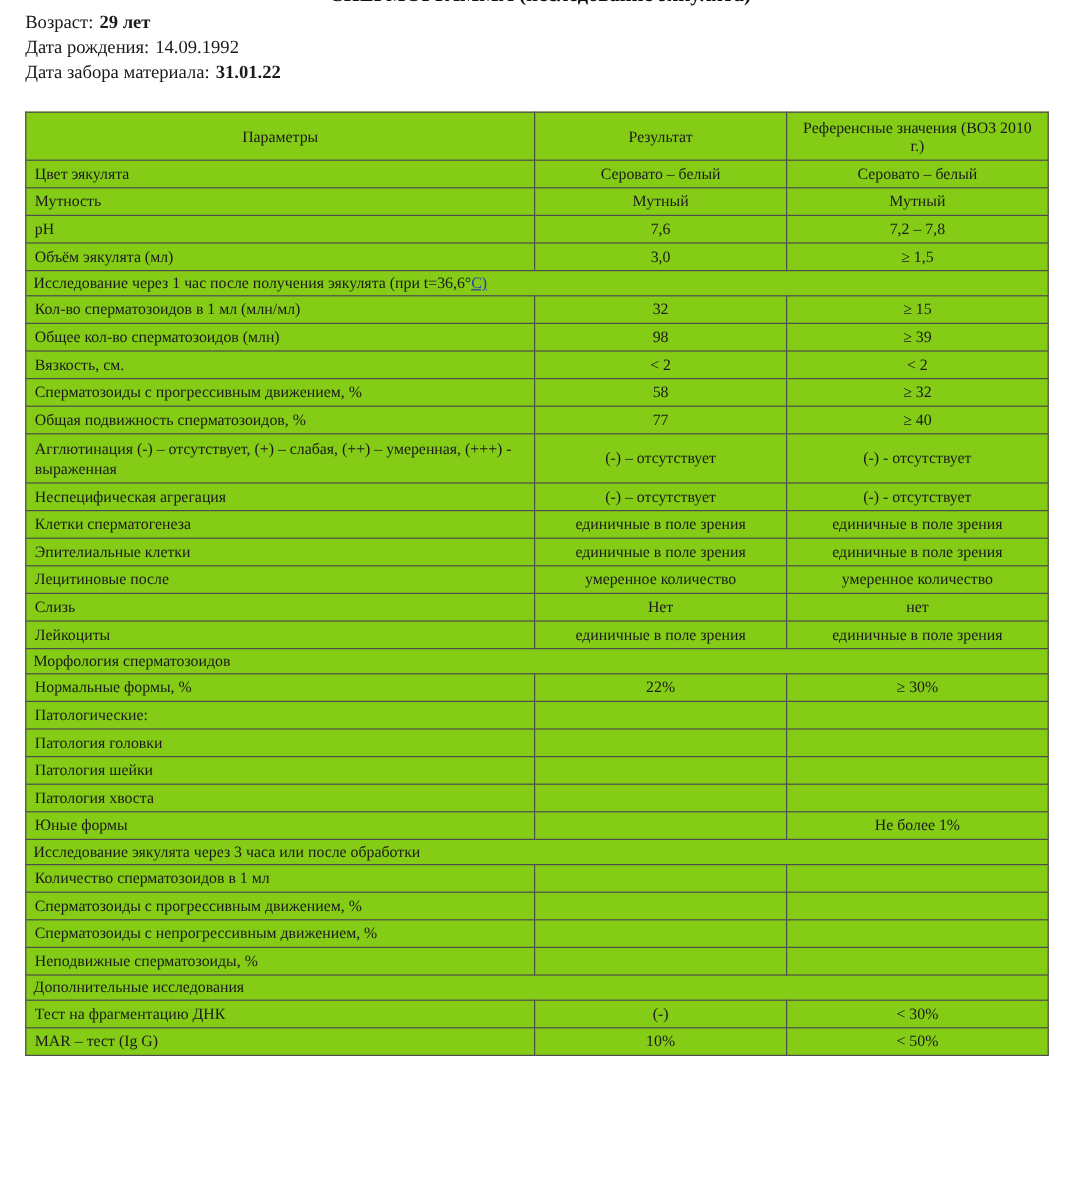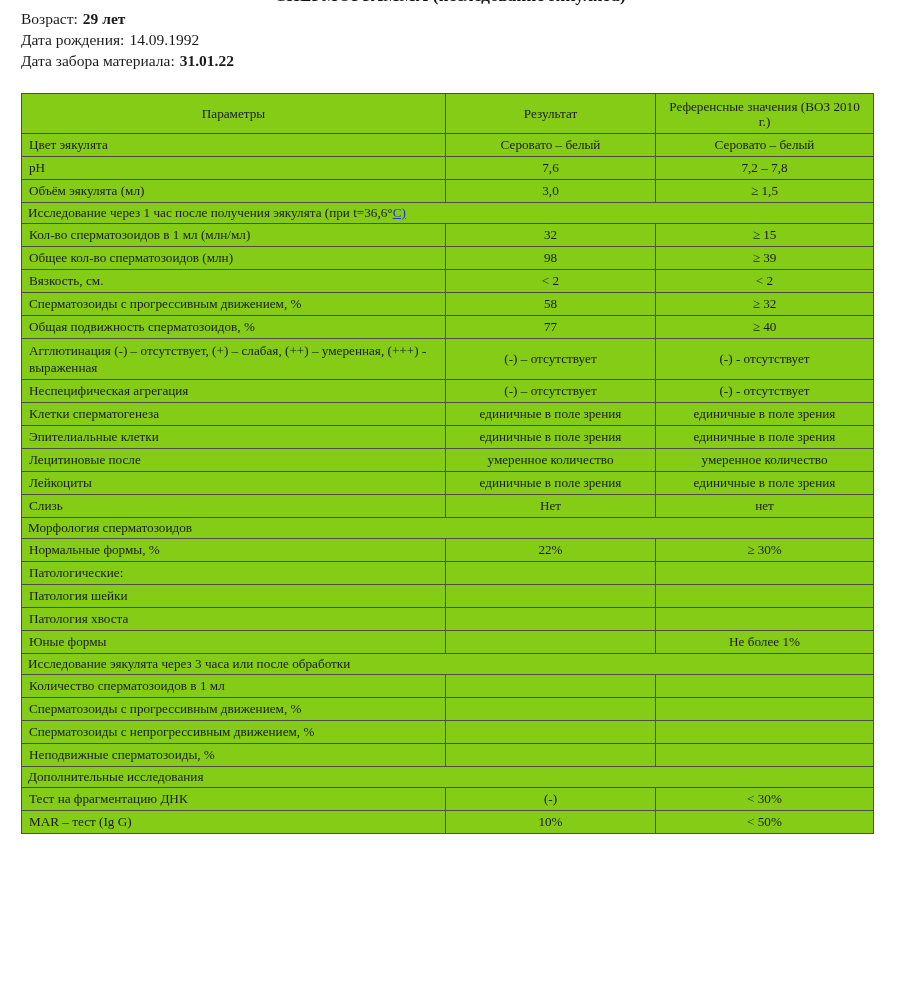--- a/index.html
+++ b/index.html
@@ -155,20 +155,25 @@
         <td>Референсные значения (ВОЗ 2010 г.)</td>
       </tr>
     </thead>
     <tbody>
       <tr>
         <td class="param">Цвет эякулята</td>
         <td class="res">Серовато – белый</td>
         <td class="ref">Серовато – белый</td>
       </tr>
       <tr>
+        <td class="param">Мутность</td>
+        <td class="res">Мутный</td>
+        <td class="ref">Мутный</td>
+      </tr>
+      <tr>
         <td class="param">pH</td>
         <td class="res">7,6</td>
         <td class="ref">7,2 – 7,8</td>
       </tr>
       <tr>
         <td class="param">Объём эякулята (мл)</td>
         <td class="res">3,0</td>
         <td class="ref">≥ 1,5</td>
       </tr>
 
@@ -222,45 +227,50 @@
         <td class="param">Эпителиальные клетки</td>
         <td class="res">единичные в поле зрения</td>
         <td class="ref">единичные в поле зрения</td>
       </tr>
       <tr>
         <td class="param">Лецитиновые после</td>
         <td class="res">умеренное количество</td>
         <td class="ref">умеренное количество</td>
       </tr>
       <tr>
+        <td class="param">Слизь</td>
+        <td class="res">Нет</td>
+        <td class="ref">нет</td>
+      </tr>
+      <tr>
         <td class="param">Лейкоциты</td>
         <td class="res">единичные в поле зрения</td>
         <td class="ref">единичные в поле зрения</td>
       </tr>
-      <tr>
-        <td class="param">Слизь</td>
-        <td class="res">Нет</td>
-        <td class="ref">нет</td>
-      </tr>
 
       <tr class="section">
         <td colspan="3">Морфология сперматозоидов</td>
       </tr>
 
       <tr>
         <td class="param">Нормальные формы, %</td>
         <td class="res">22%</td>
         <td class="ref">≥ 30%</td>
       </tr>
       <tr>
         <td class="param">Патологические:</td>
         <td class="res"></td>
         <td class="ref"></td>
       </tr>
       <tr>
+        <td class="param">Патология головки</td>
+        <td class="res"></td>
+        <td class="ref"></td>
+      </tr>
+      <tr>
         <td class="param">Патология шейки</td>
         <td class="res"></td>
         <td class="ref"></td>
       </tr>
       <tr>
         <td class="param">Патология хвоста</td>
         <td class="res"></td>
         <td class="ref"></td>
       </tr>
       <tr>

